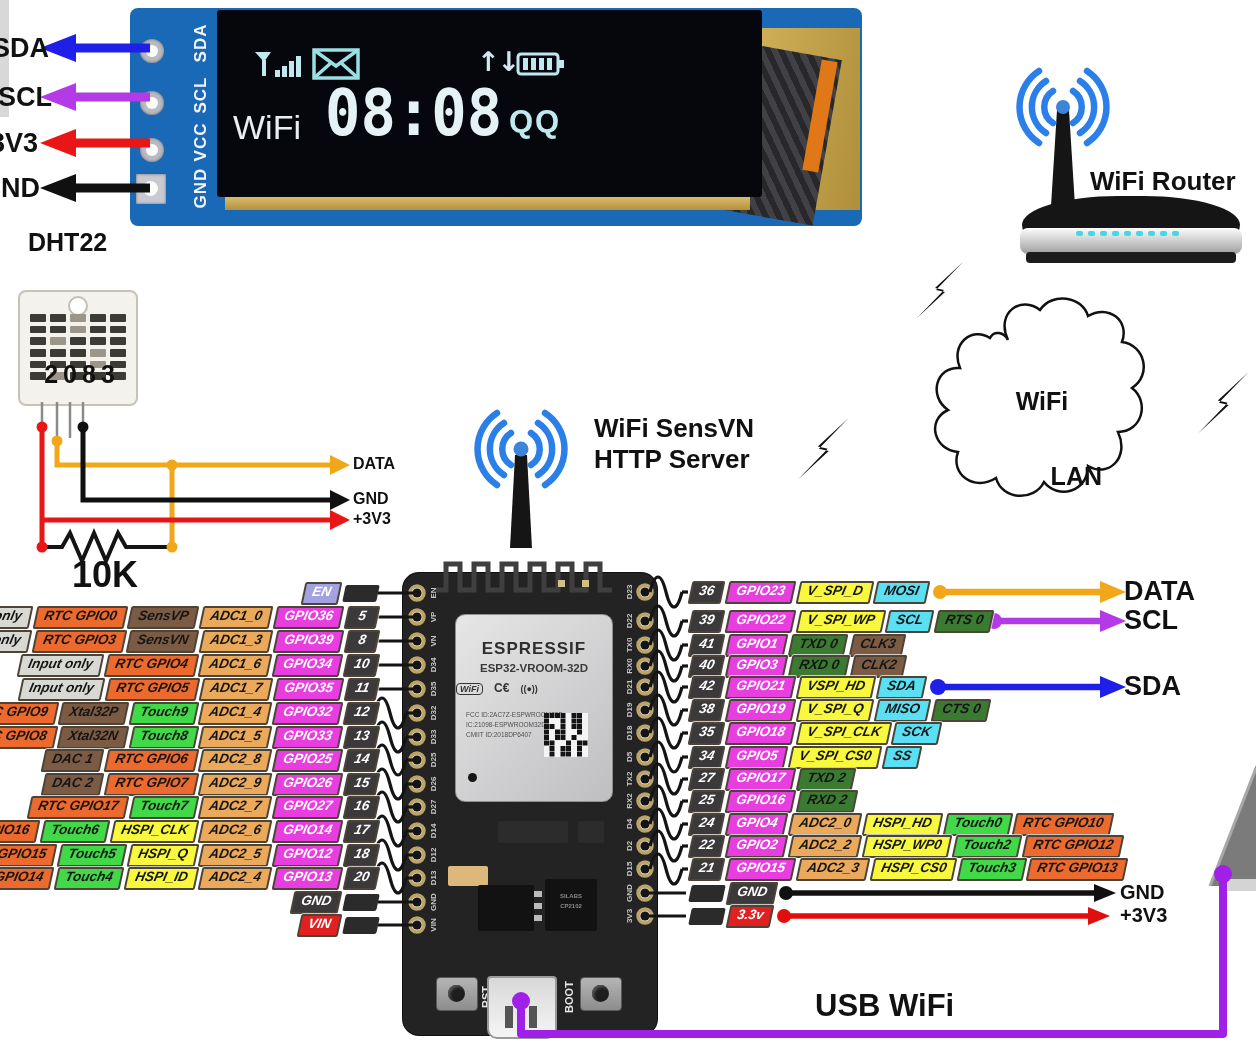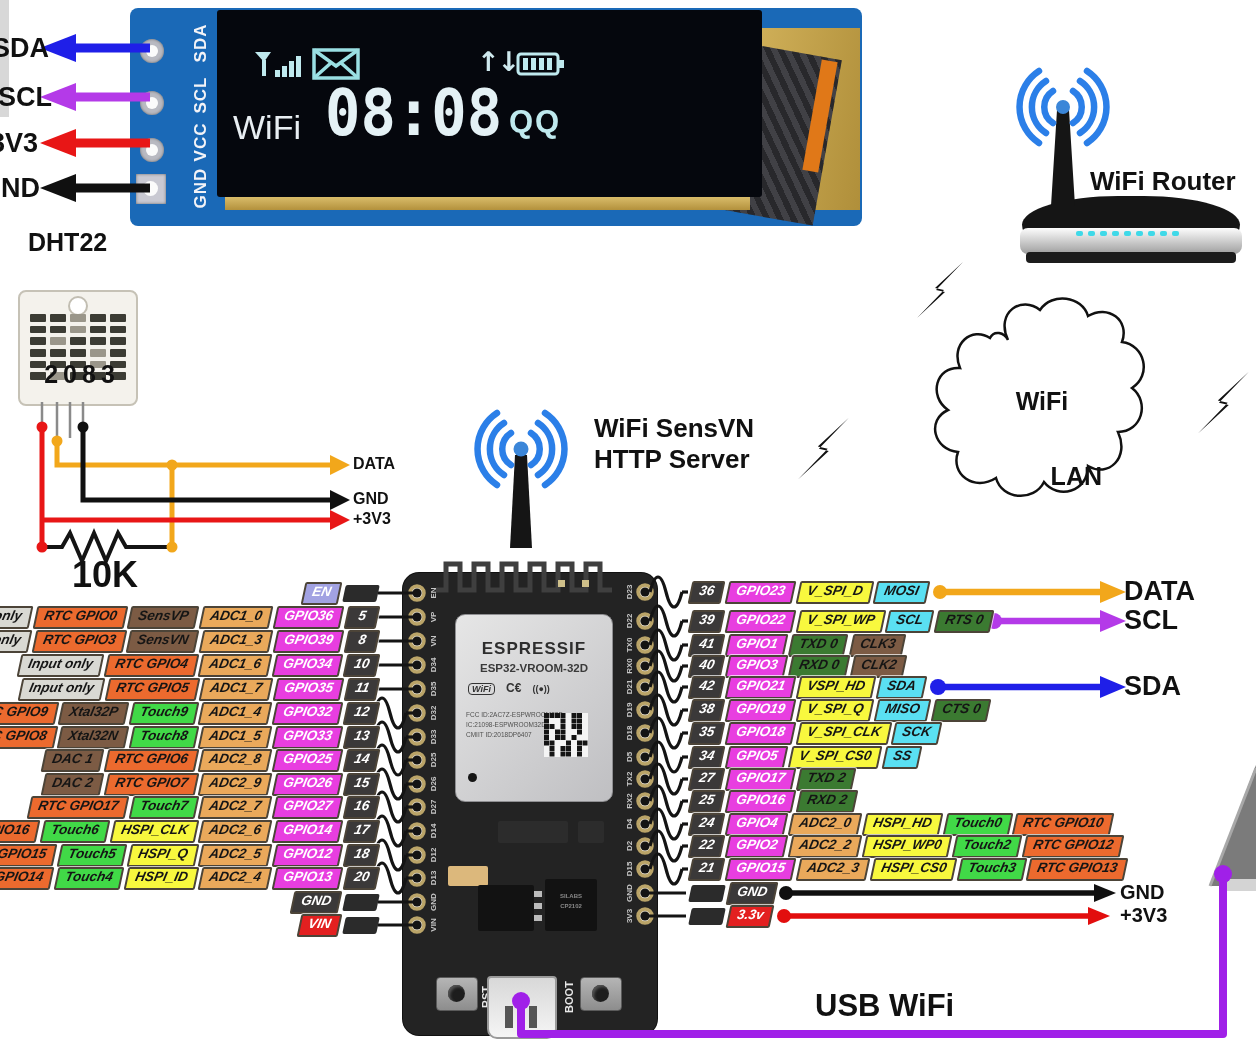--- a/index.html
+++ b/index.html
@@ -44,21 +44,21 @@
   #dht-tophole{position:absolute;left:48px;top:4px;width:16px;height:16px;border-radius:50%;
                background:#fff;border:2px solid #c2beb2;}
   
   #esp{left:403px;top:545px;width:254px;height:462px;background:#232323;border-radius:16px;z-index:2;
        box-shadow:0 0 0 1px #111;margin-top:28px;}
   #shield{position:absolute;left:52px;top:41px;width:156px;height:186px;border-radius:10px;
           background:linear-gradient(135deg,#e6e6e6,#bfbfc2);border:1px solid #8f8f92;}
   #shield .brand{position:absolute;top:24px;width:100%;text-align:center;font:bold 17px "Liberation Sans",sans-serif;
                  color:#2e2e2e;letter-spacing:1px;}
   #shield .module{position:absolute;top:47px;width:100%;text-align:center;font:bold 11.5px "Liberation Sans",sans-serif;color:#3a3a3a;}
-  #shield .badges{position:absolute;top:66px;left:12px;font:bold 11px "Liberation Sans",sans-serif;color:#333;}
+  #shield .badges{position:absolute;top:66px;left:0;font:bold 11px "Liberation Sans",sans-serif;color:#333;}
   .wifibadge{display:inline-block;border:1.5px solid #333;border-radius:4px;padding:0 3px;
              font:italic bold 9px "Liberation Sans",sans-serif;}
   #shield .fcc{position:absolute;left:10px;font:6.5px "Liberation Sans",sans-serif;color:#50504f;}
   #qr{position:absolute;left:88px;top:98px;width:44px;height:44px;background:#f4f4f4;}
   #shield .dot{position:absolute;left:12px;top:158px;width:9px;height:9px;border-radius:50%;background:#151515;}
   .btn{position:absolute;width:40px;height:32px;background:linear-gradient(#b5b5b5,#8d8d8d);border-radius:4px;
        border:1px solid #5a5a5a;}
   .btn i{position:absolute;left:11px;top:7px;width:17px;height:17px;border-radius:50%;background:#1d1d1d;display:block;
          box-shadow:inset 2px 2px 3px #555;}
   .btnlabel{position:absolute;transform:rotate(-90deg);transform-origin:center;

